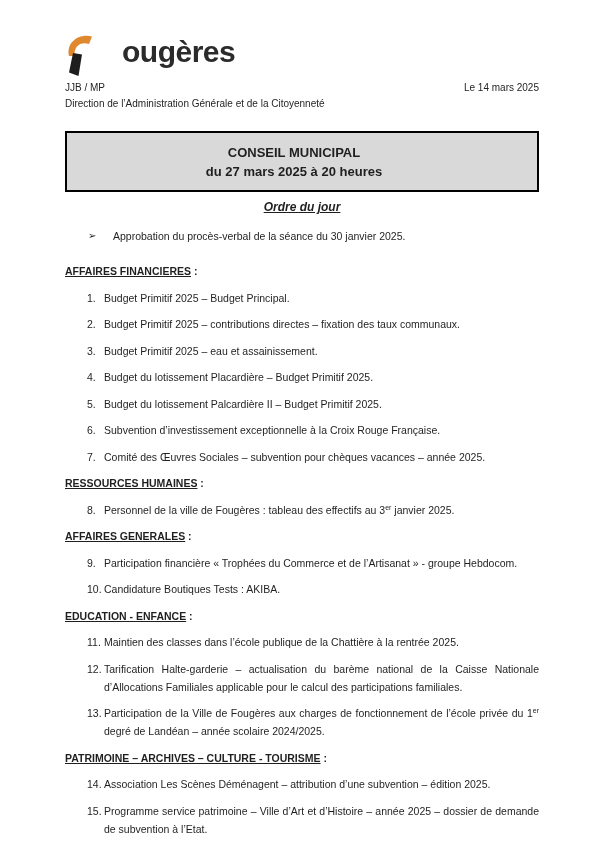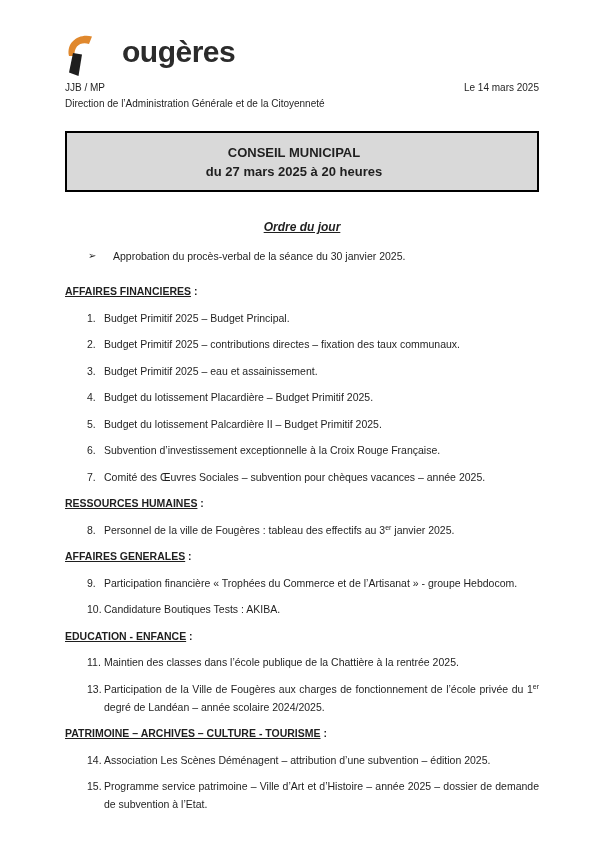--- a/index.html
+++ b/index.html
@@ -52,21 +52,21 @@
     border: 2px solid #000000;
     background: #d9d9d9;
     text-align: center;
     font-weight: 700;
     font-size: 13px;
     line-height: 19px;
     padding: 10px 16px 9px 0;
   }
   
   .agenda-title {
-    margin-top: 28px;
+    margin-top: 8px;
     text-align: center;
     font-weight: 700;
     font-style: italic;
     text-decoration: underline;
     font-size: 12px;
     line-height: 15px;
   }
   
   .intro {
     margin-top: 12px;
@@ -183,20 +183,24 @@
     <span class="item-num">10.</span>
     <span class="item-text">Candidature Boutiques Tests : AKIBA.</span>
   </div>
 
   <div class="sec-heading"><span class="u">EDUCATION - ENFANCE</span><span> :</span></div>
   <div class="agenda-item">
     <span class="item-num">11.</span>
     <span class="item-text">Maintien des classes dans l’école publique de la Chattière à la rentrée 2025.</span>
   </div>
   <div class="agenda-item">
+    <span class="item-num">12.</span>
+    <span class="item-text">Tarification Halte-garderie – actualisation du barème national de la Caisse Nationale d’Allocations Familiales applicable pour le calcul des participations familiales.</span>
+  </div>
+  <div class="agenda-item">
     <span class="item-num">13.</span>
     <span class="item-text"><span>Participation de la Ville de Fougères aux charges de fonctionnement de l’école privée du 1</span><sup class="sup">er</sup><span> degré de Landéan – année scolaire 2024/2025.</span></span>
   </div>
 
   <div class="sec-heading"><span class="u">PATRIMOINE – ARCHIVES – CULTURE - TOURISME</span><span> :</span></div>
   <div class="agenda-item">
     <span class="item-num">14.</span>
     <span class="item-text">Association Les Scènes Déménagent – attribution d’une subvention – édition 2025.</span>
   </div>
   <div class="agenda-item">

